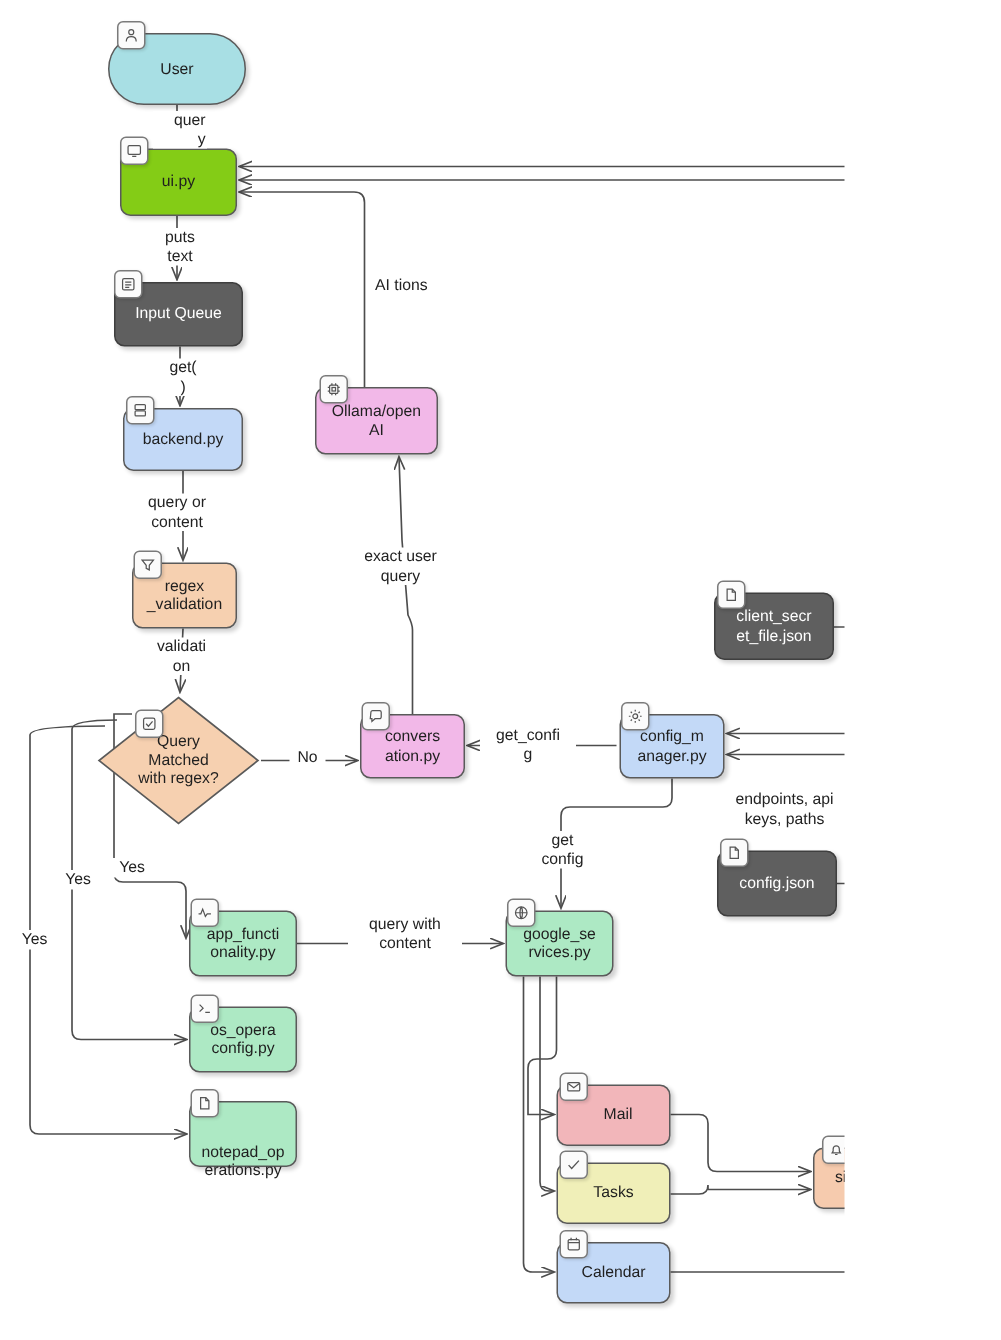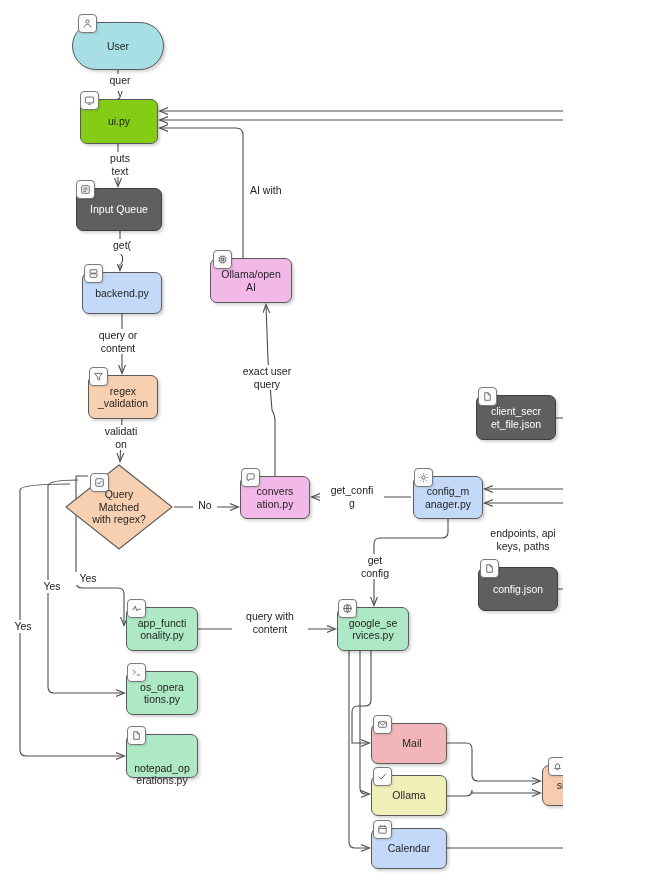--- a/index.html
+++ b/index.html
@@ -208,21 +208,21 @@
 onality.py</span>
   </div>
   <div class="badge" style="left:127px;top:599px;">
     <svg width="11" height="11" viewBox="0 0 16 16" fill="none" stroke="#555" stroke-width="1.2">
       <path d="M2 9h2.2L6 4.5 8.6 11.5 10.4 9H14"></path>
     </svg>
   </div>
 
   <div class="node" style="left:126px;top:671px;width:72px;height:44px;background:#ade9c4;">
     <span class="lbl" style="white-space: pre-line;">os_opera
-tions.py</span>
+config.py</span>
   </div>
   <div class="badge" style="left:127px;top:663px;">
     <svg width="11" height="11" viewBox="0 0 16 16" fill="none" stroke="#555" stroke-width="1.2">
       <path d="M3 4l3.4 3.4L3 10.8"></path>
         <path d="M8.5 11.6H13"></path>
     </svg>
   </div>
 
   <div class="node" style="left:126px;top:734px;width:72px;height:44px;background:#ade9c4;">
     <span class="lbl" style="white-space: pre-line; margin-top: 36px;">notepad_op
@@ -250,21 +250,21 @@
     <span class="lbl" style="white-space: pre-line;">Mail</span>
   </div>
   <div class="badge" style="left:373px;top:715px;">
     <svg width="11" height="11" viewBox="0 0 16 16" fill="none" stroke="#555" stroke-width="1.2">
       <rect x="2.2" y="4" width="11.6" height="8" rx="1.2"></rect>
         <path d="M2.6 4.8L8 9l5.4-4.2"></path>
     </svg>
   </div>
 
   <div class="node" style="left:371px;top:775px;width:76px;height:41px;background:#f0efb8;">
-    <span class="lbl" style="white-space: pre-line;">Ollama</span>
+    <span class="lbl" style="white-space: pre-line;">Tasks</span>
   </div>
   <div class="badge" style="left:373px;top:767px;">
     <svg width="11" height="11" viewBox="0 0 16 16" fill="none" stroke="#555" stroke-width="1.3">
       <path d="M3 8.4l3 3.2 7-7.6"></path>
     </svg>
   </div>
 
   <div class="node" style="left:371px;top:828px;width:76px;height:41px;background:#c3d9f7;">
     <span class="lbl" style="white-space: pre-line;">Calendar</span>
   </div>
@@ -278,31 +278,31 @@
   <div class="node" style="left:542px;top:765px;width:76px;height:41px;background:#f6cbae;">
     <span class="lbl" style="white-space: pre-line;">signals.py</span>
   </div>
   <div class="badge" style="left:548px;top:757px;">
     <svg width="11" height="11" viewBox="0 0 16 16" fill="none" stroke="#555" stroke-width="1.2">
       <path d="M4 11h8l-1-1.8V7.2a3 3 0 00-6 0v2z"></path>
         <path d="M6.8 12.6h2.4"></path>
     </svg>
   </div>
 
-  <div class="elabel" style="left: 102px; top: 74px; width: 34px; white-space: pre-line;">quer
+  <div class="elabel" style="left: 102px; top: 74px; width: 34px; white-space: pre-line; text-align: right;">quer
 y</div>
   <div class="elabel" style="left: 99px; top: 152px; width: 40px; white-space: pre-line;">puts
 text</div>
   <div class="elabel" style="left: 104px; top: 239px; width: 34px; white-space: pre-line;">get(
 )</div>
   <div class="elabel" style="left: 86px; top: 329px; width: 62px; white-space: pre-line;">query or
 content</div>
   <div class="elabel" style="left: 96px; top: 425px; width: 48px; white-space: pre-line;">validati
 on</div>
-  <div class="elabel" style="left: 249px; top: 184px; width: 54px; text-align: left; white-space: pre-line;">AI with</div>
+  <div class="elabel" style="left: 249px; top: 184px; width: 54px; text-align: left; white-space: pre-line;">AI tions</div>
   <div class="elabel" style="left: 232px; top: 365px; width: 68px; white-space: pre-line;">exact user
 query</div>
   <div class="elabel" style="left: 193px; top: 499px; width: 22px; white-space: pre-line;">No</div>
   <div class="elabel" style="left: 320px; top: 484px; width: 62px; white-space: pre-line;">get_confi
 g</div>
   <div class="elabel" style="left: 477px; top: 527px; width: 90px; white-space: pre-line;">endpoints, api
 keys, paths</div>
   <div class="elabel" style="left: 352px; top: 554px; width: 44px; white-space: pre-line;">get
 config</div>
   <div class="elabel" style="left: 74px; top: 572px; width: 26px; white-space: pre-line;">Yes</div>

